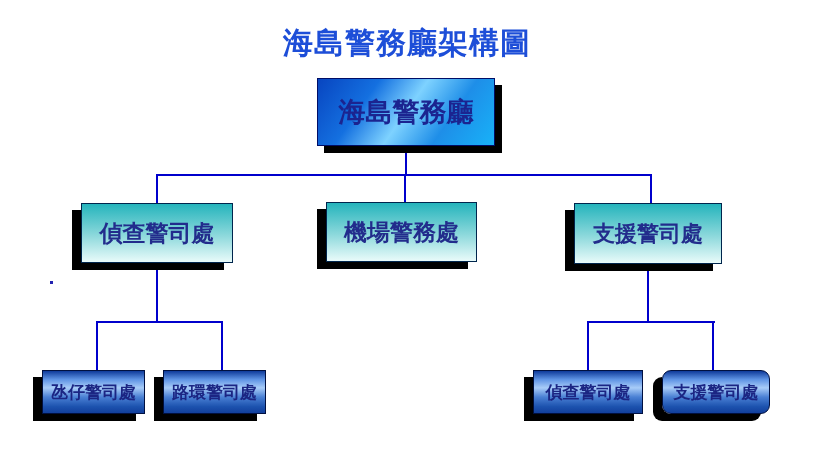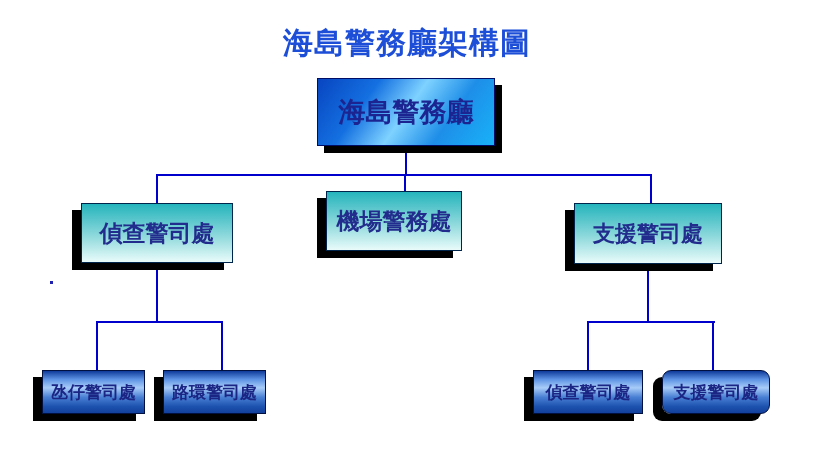--- a/index.html
+++ b/index.html
@@ -48,21 +48,21 @@
     color: #1b2490;
   }
   .node-dept {
     background: linear-gradient(180deg, #25b4bc 0%, #8ed9dc 55%, #e9fbfa 100%);
     border: 1px solid #00254d;
     box-shadow: -9px 7px 0 #000000;
     font-size: 23px;
     color: #222c8c;
   }
   .node-dept-1 { left: 81px;  top: 203px; width: 152px; height: 60px; }
-  .node-dept-2 { left: 326px; top: 191px; width: 136px; height: 60px; }
+  .node-dept-2 { left: 326px; top: 202px; width: 151px; height: 60px; }
   .node-dept-3 { left: 574px; top: 203px; width: 148px; height: 61px;
                  font-size: 22px; line-height: 28px; }
   .node-sub {
     background: linear-gradient(180deg,
       #0e3a9a 0%, #5e93e4 20%, #a8ccf8 40%, #4a80d4 62%, #1c52ae 85%, #123f9c 100%);
     border: 1px solid #001040;
     box-shadow: -9px 7px 0 #000000;
     font-size: 17px;
     color: #1b2583;
   }

